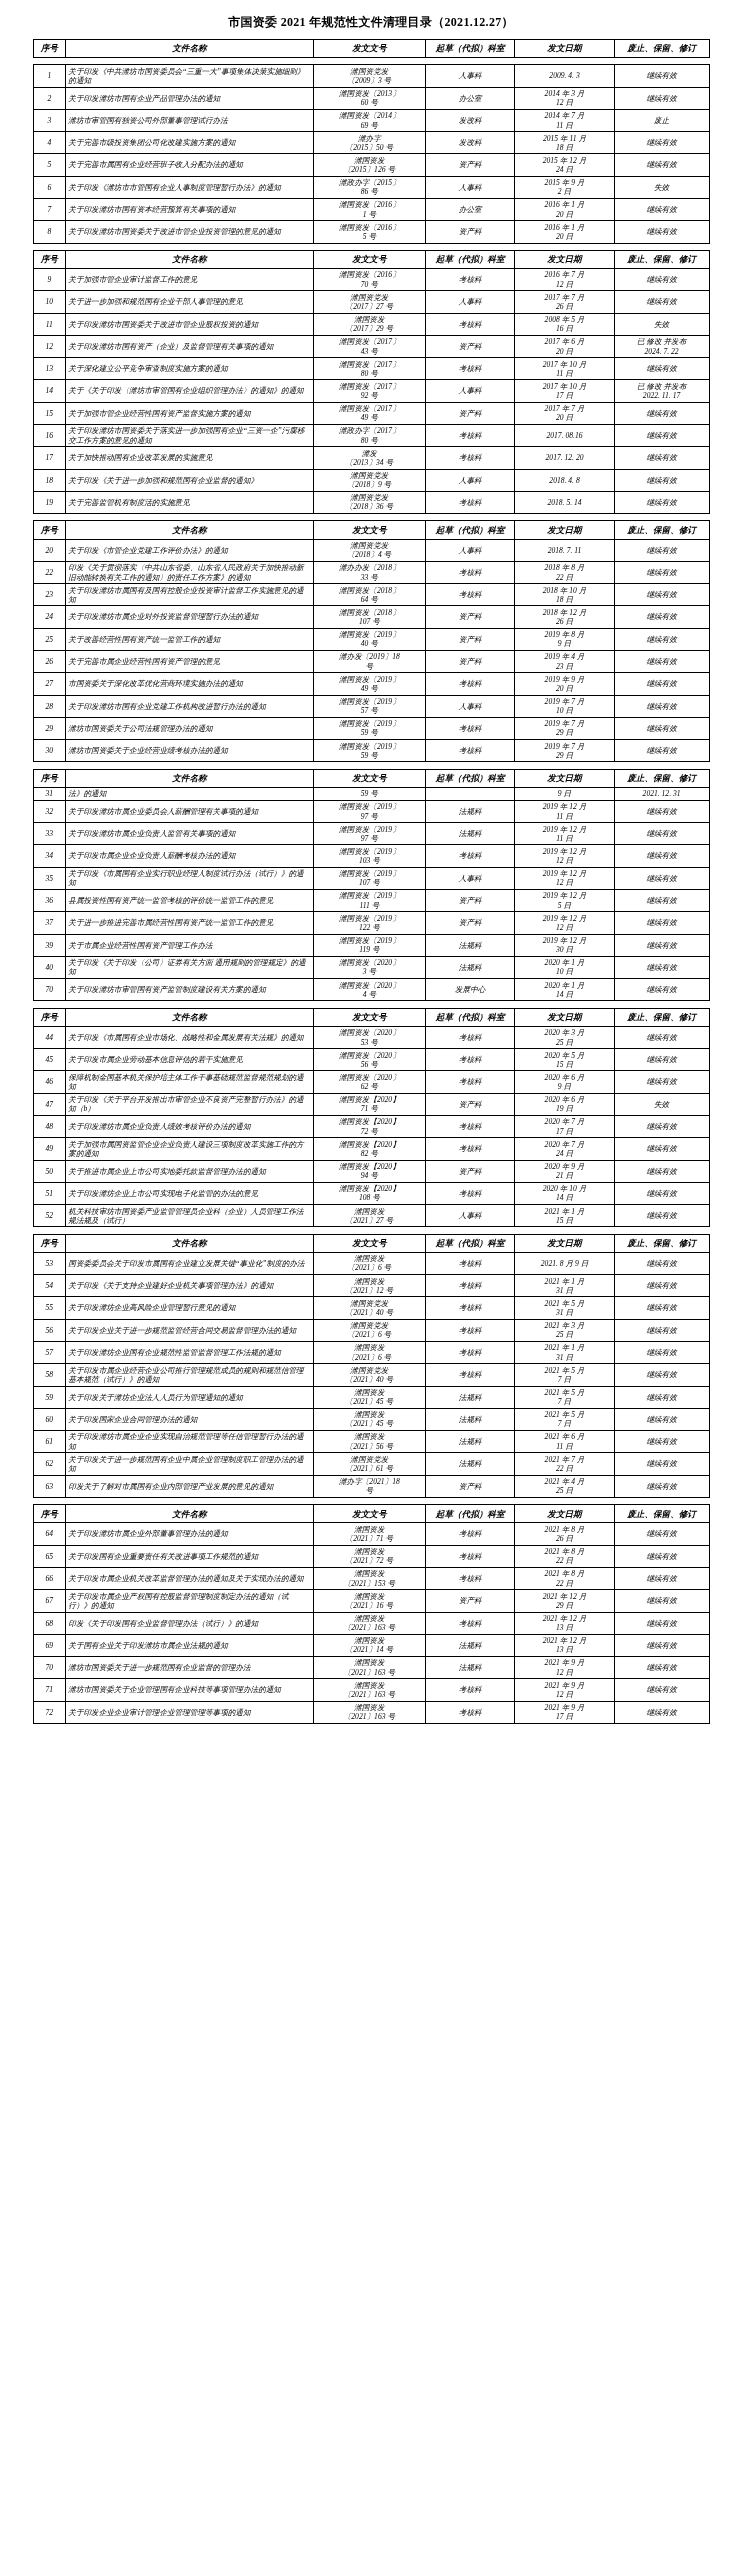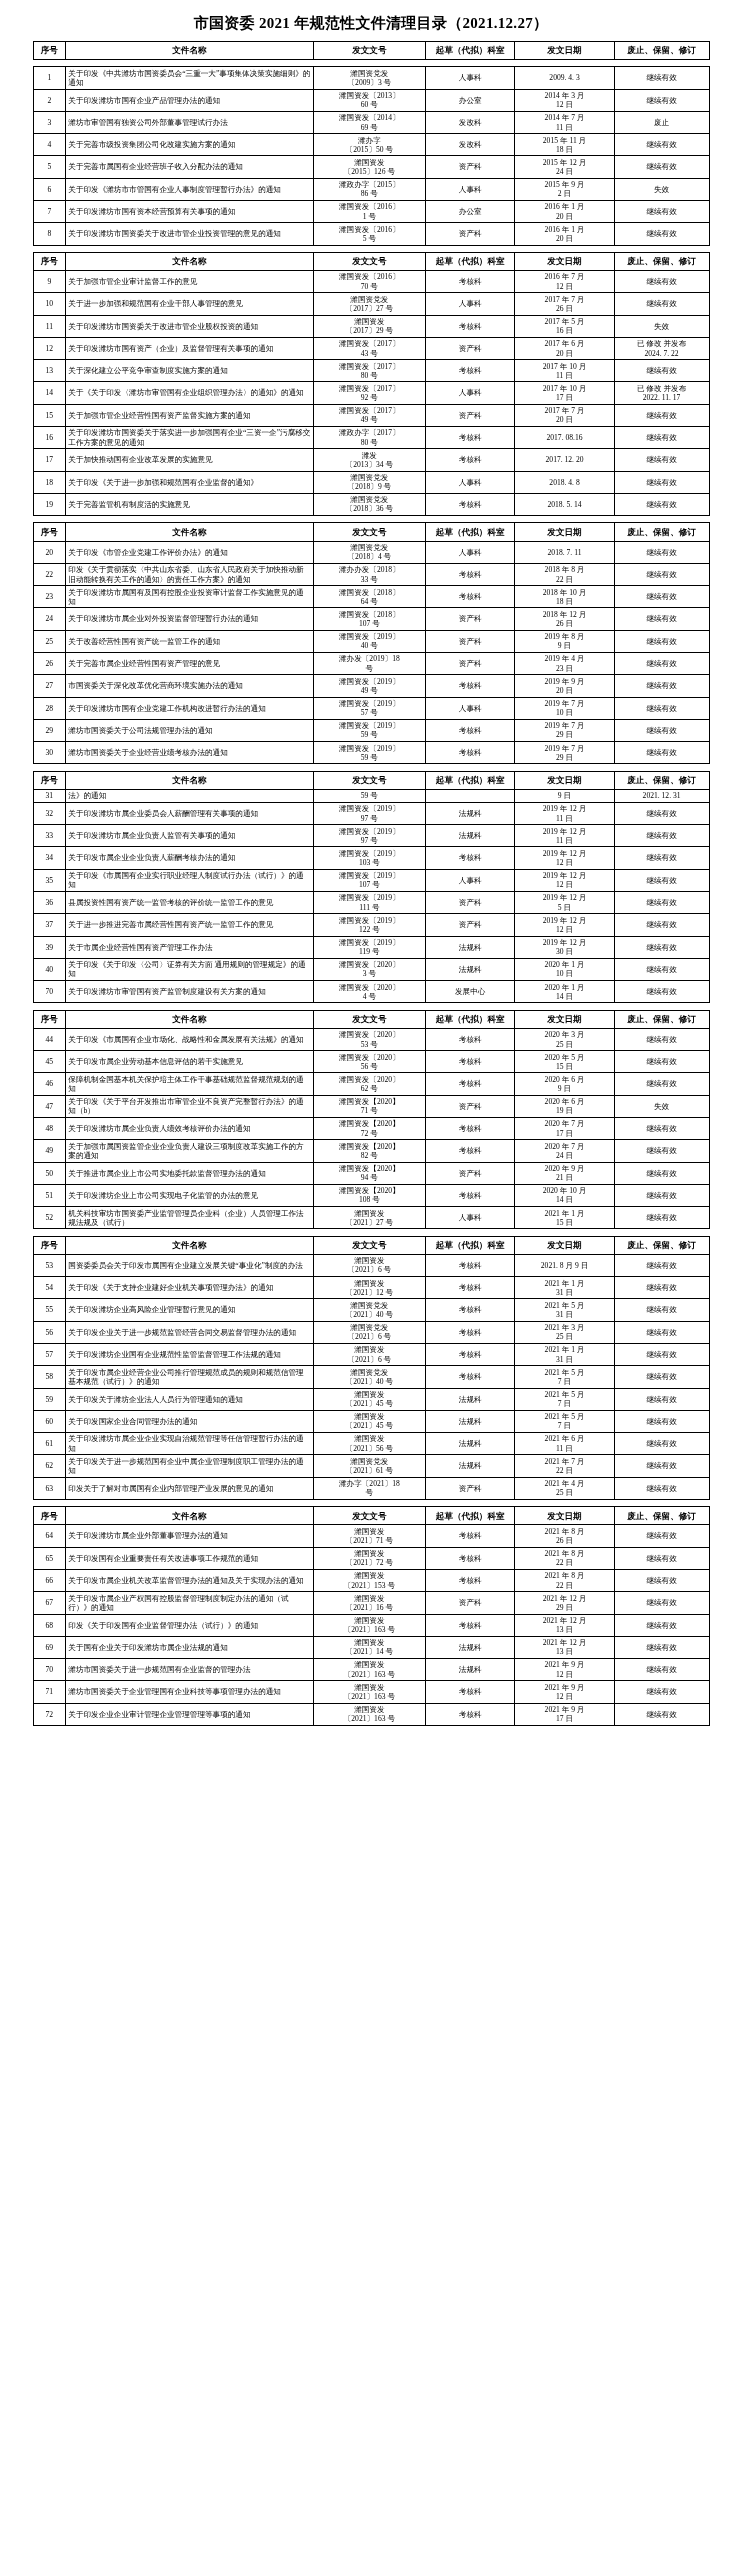--- a/index.html
+++ b/index.html
@@ -9,40 +9,41 @@
     color:#000;
     -webkit-font-smoothing:antialiased;
   }
   .page{
     width:742px;
     box-sizing:border-box;
     padding:9.6px 25px 20.6px 25px;
   }
   .doc-title{
     text-align:center;
-    font-size:15px;
+    font-size:12px;
     font-weight:bold;
     letter-spacing:0.3px;
     margin:4.1px 0 8.2px 0;
     font-family:"Liberation Serif", serif;
   }
   col.c-idx{width:30px;}
   col.c-name{width:227px;}
   col.c-num{width:103px;}
   col.c-dept{width:82px;}
   col.c-date{width:91px;}
   col.c-status{width:87px;}
   .c-center{text-align:center;}
   .nm{text-align:left; padding-left:2.7px;}
   .block{margin:0;}
   table.block{
     border-collapse:collapse;
     width:677px;
     margin:0 auto 6.2px auto;
     table-layout:fixed;
+    font-style:italic;
   }
   table.block td{
     border:0.7px solid #000;
     font-size:7.6px;
     line-height:1.22;
     padding:1.4px 2.1px;
     vertical-align:middle;
     word-break:break-all;
   }
   .two-line{white-space:pre-line;}
@@ -204,21 +205,21 @@
             <td class="c-center two-line">2017 年 7 月
 26 日</td>
             <td class="c-center two-line">继续有效</td>
           </tr>
           <tr>
             <td class="c-center two-line">11</td>
             <td class="nm two-line">关于印发潍坊市国资委关于改进市管企业股权投资的通知</td>
             <td class="c-center two-line">潍国资发
 〔2017〕29 号</td>
             <td class="c-center two-line">考核科</td>
-            <td class="c-center two-line">2017 年 5 月
+            <td class="c-center two-line">2008 年 5 月
 16 日</td>
             <td class="c-center two-line">失效</td>
           </tr>
           <tr>
             <td class="c-center two-line">12</td>
             <td class="nm two-line">关于印发潍坊市国有资产（企业）及监督管理有关事项的通知</td>
             <td class="c-center two-line">潍国资发〔2017〕
 43 号</td>
             <td class="c-center two-line">资产科</td>
             <td class="c-center two-line">2017 年 6 月

